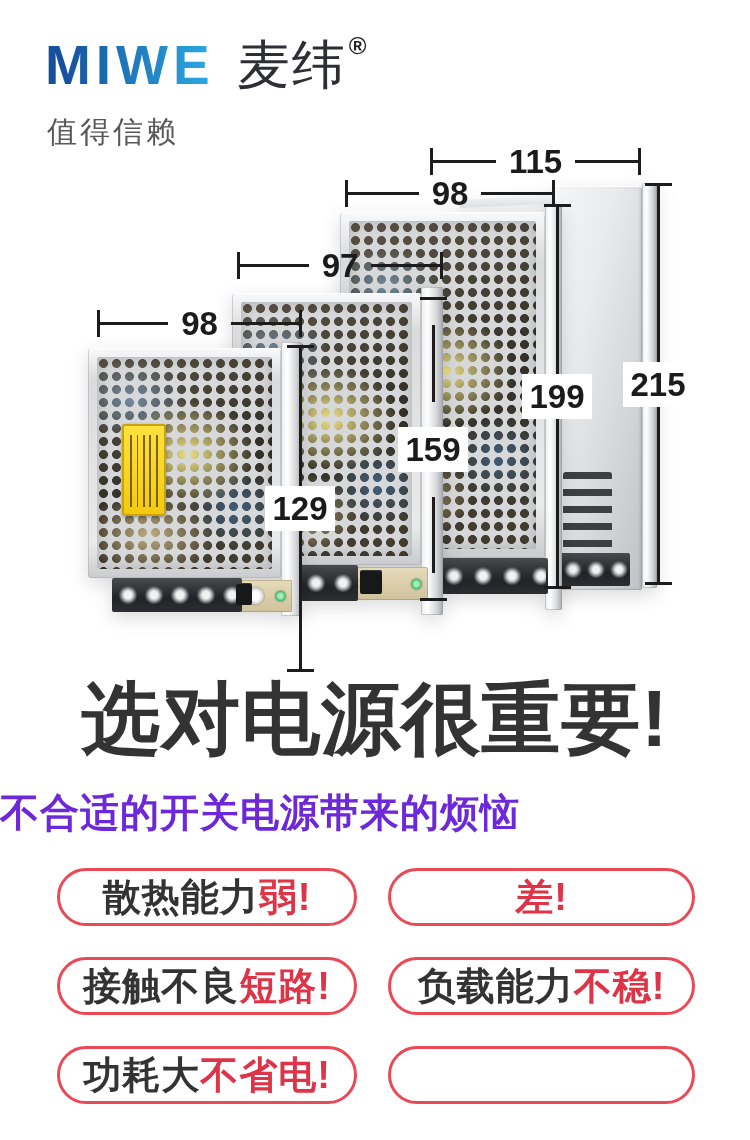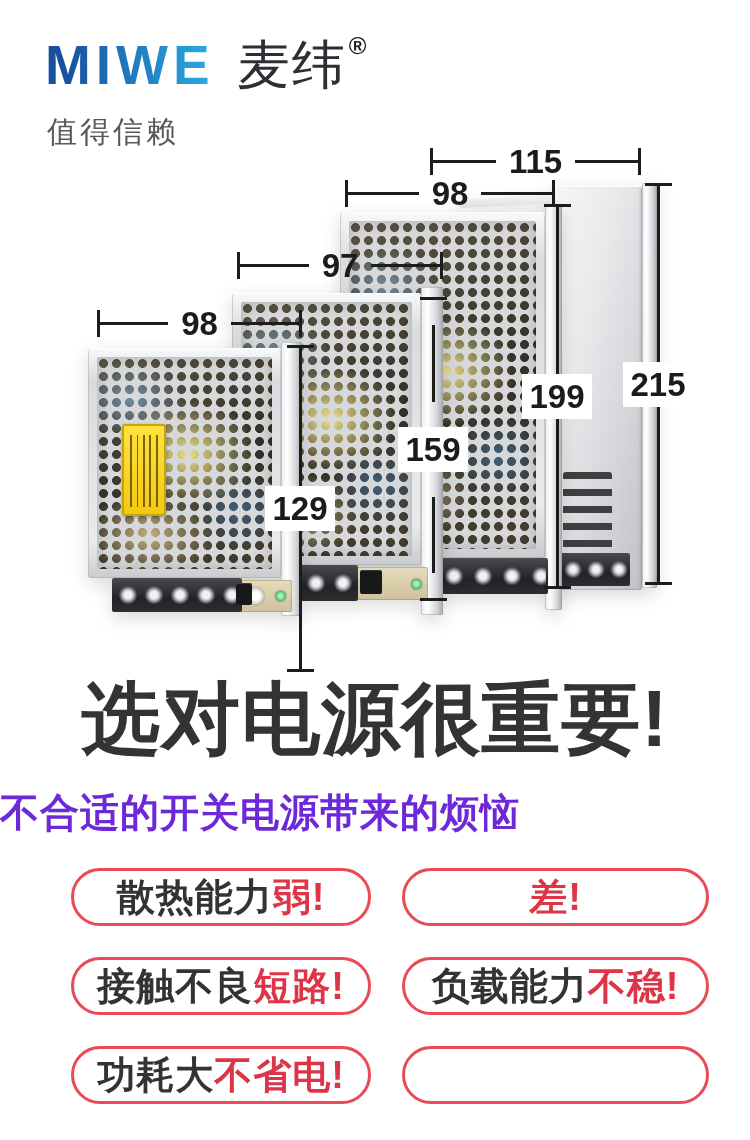--- a/index.html
+++ b/index.html
@@ -107,21 +107,21 @@
     left:0;top:678px;width:750px;text-align:center;
     font-size:79px;font-weight:900;color:#333333;letter-spacing:1px;line-height:1.05;
   }
   .sub-title{
     left:0;top:772px;width:750px;text-align:left;
     font-size:39px;font-weight:800;color:#6d28d9;letter-spacing:1px;line-height:1.1;margin-top:20px;
   }
 
   
   .pillgrid{
-    left:71px;top:868px;width:656px;
+    left:57px;top:868px;width:656px;
     display:grid;grid-template-columns:300px 307px;column-gap:49px;row-gap:23px;gap:31px;
   }
   .pill{
     height:52px;border:3px solid #ea4a56;border-radius:29px;background:#fff;
     display:flex;align-items:center;justify-content:center;
     font-size:38px;font-weight:800;color:#333;letter-spacing:1px;line-height:1;
   }
   .pill .hl{color:#dd3448;}
 </style>
 </head>

